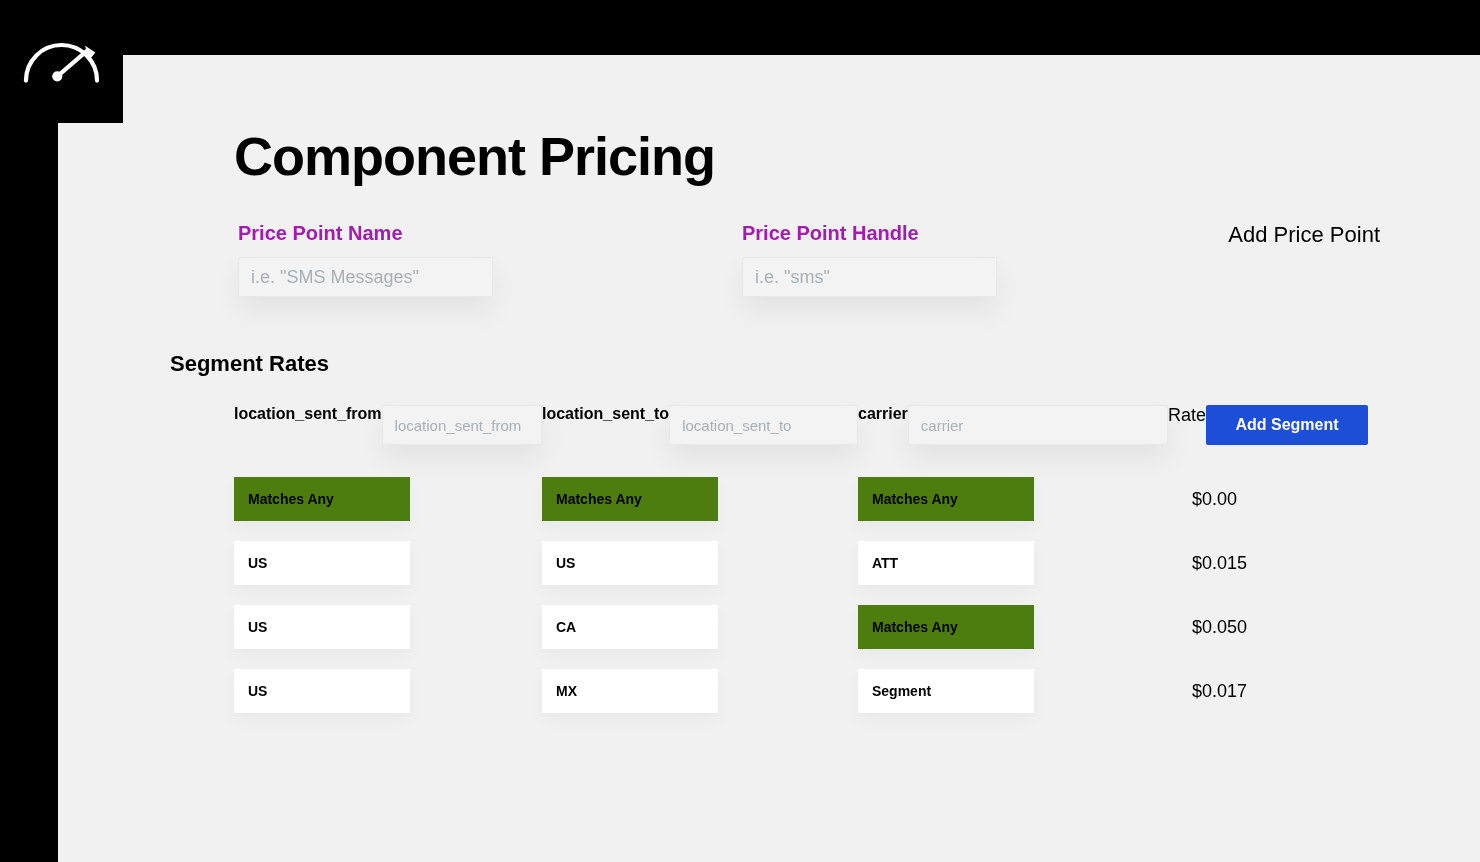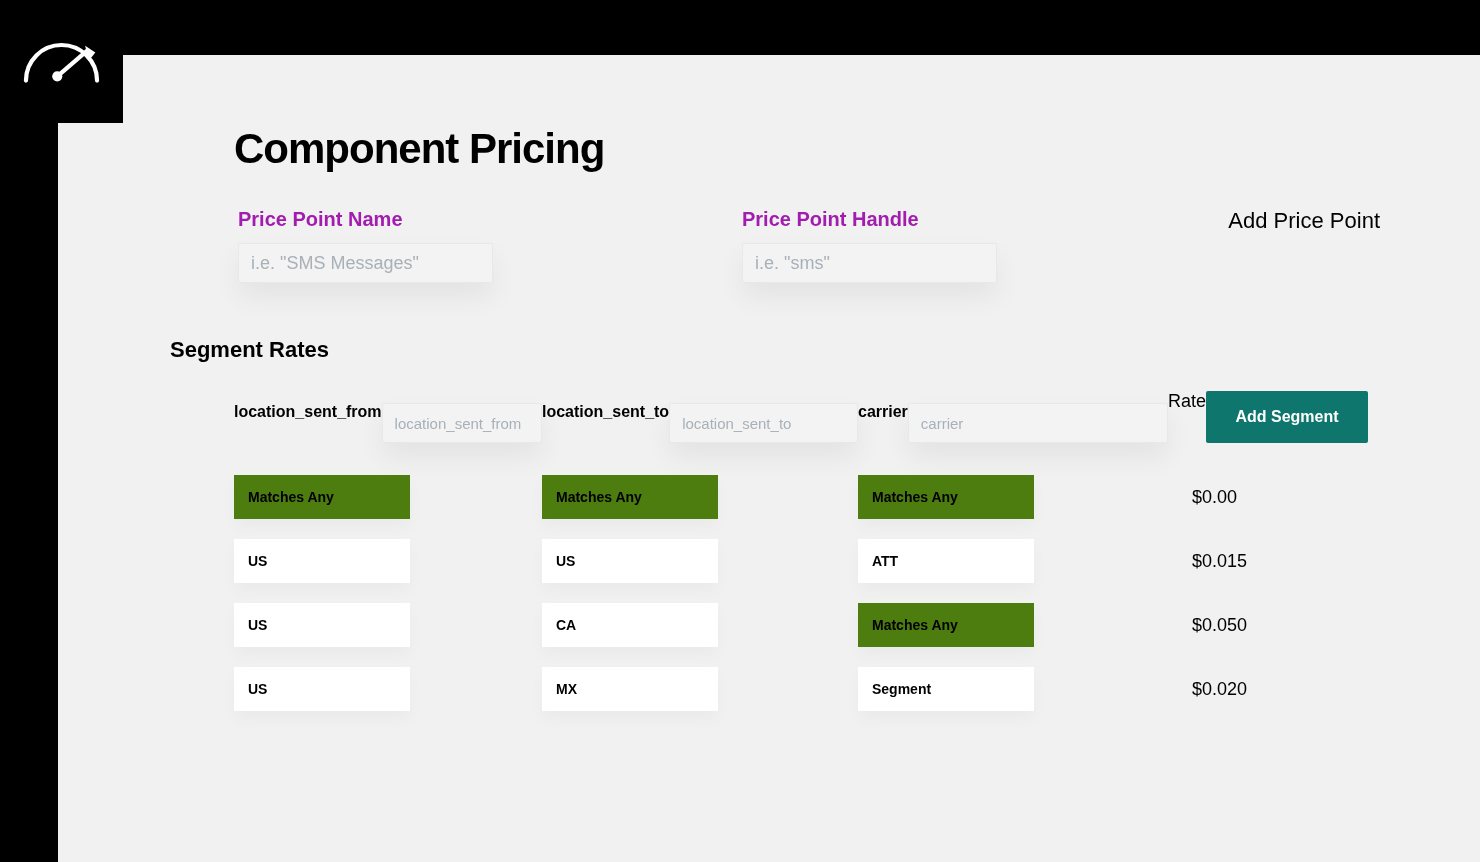--- a/index.html
+++ b/index.html
@@ -55,21 +55,21 @@
       height: 100%;
       background: #f1f1f1;
     }
     .content-card {
       position: absolute;
       top: 60px;
       left: 48px;
       right: 0;
     }
     .page-title {
-      font-size: 42px;
+      font-size: 54px;
       font-weight: 800;
       color: #000;
       letter-spacing: -1px;
       margin-left: 128px;
       margin-top: 10px;
     }
     .header-row {
       display: flex;
       align-items: flex-start;
       margin-top: 35px;
@@ -167,24 +167,24 @@
       border: none;
       outline: none;
       width: 100%;
       font-size: 15px;
       color: #333;
     }
     .filter-input::placeholder {
       color: #a8b0b8;
     }
     .add-segment-btn {
-      background: #0f766e;
+      background: #1d4ed8;
       color: #fff;
       border: none;
-      height: 52px;
+      height: 40px;
       width: 174px;
       font-size: 16px;
       font-weight: 600;
       cursor: pointer;
       border-radius: 2px;
     }
     .rows {
       margin-top: 32px;
     }
     .seg-row {
@@ -305,20 +305,20 @@
               <div class="cell-wrap c3"><div class="chip any">Matches Any</div></div>
               <div class="cell-wrap c4">
                 <div class="rate-text">$0.050</div>
               </div>
             </div>
             <div class="seg-row">
               <div class="cell-wrap c1"><div class="chip">US</div></div>
               <div class="cell-wrap c2"><div class="chip">MX</div></div>
               <div class="cell-wrap c3"><div class="chip">Segment</div></div>
               <div class="cell-wrap c4">
-                <div class="rate-text">$0.020</div>
+                <div class="rate-text">$0.017</div>
               </div>
             </div>
           </div>
       </div>
     </div>
   </div>
 </div>
 
 </body></html>

